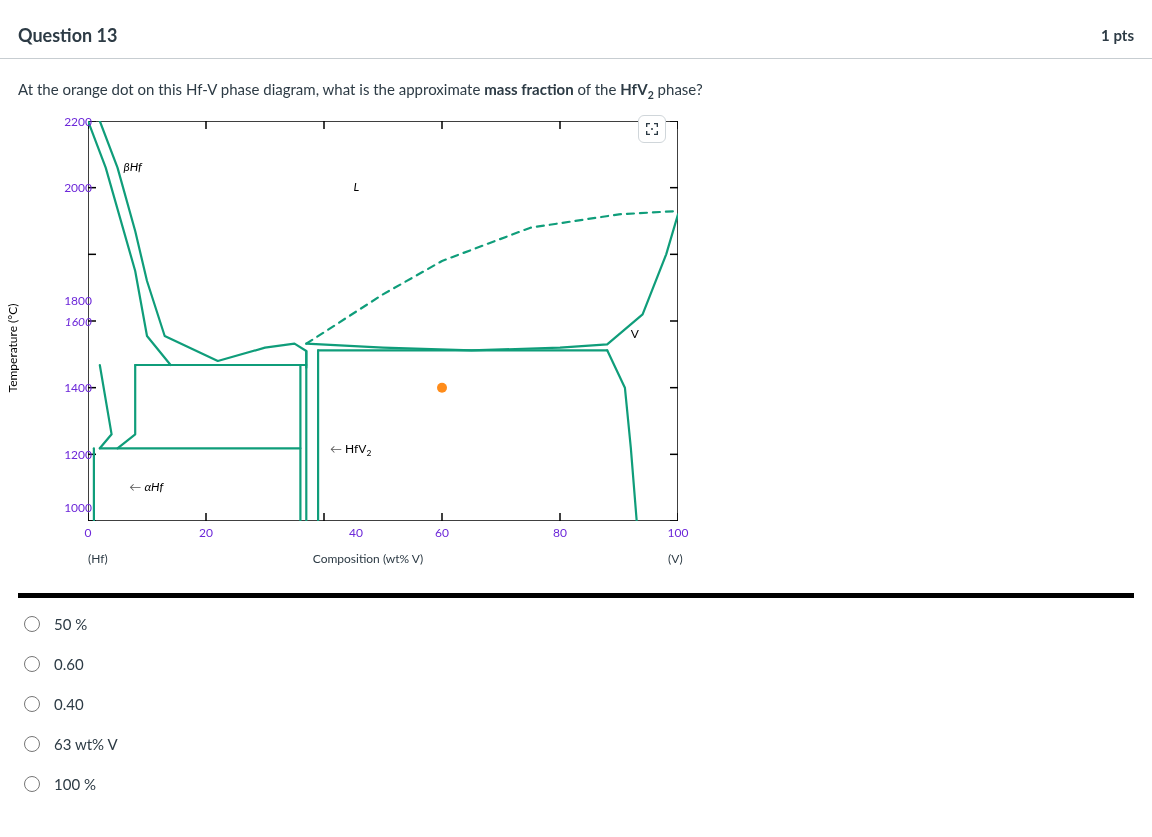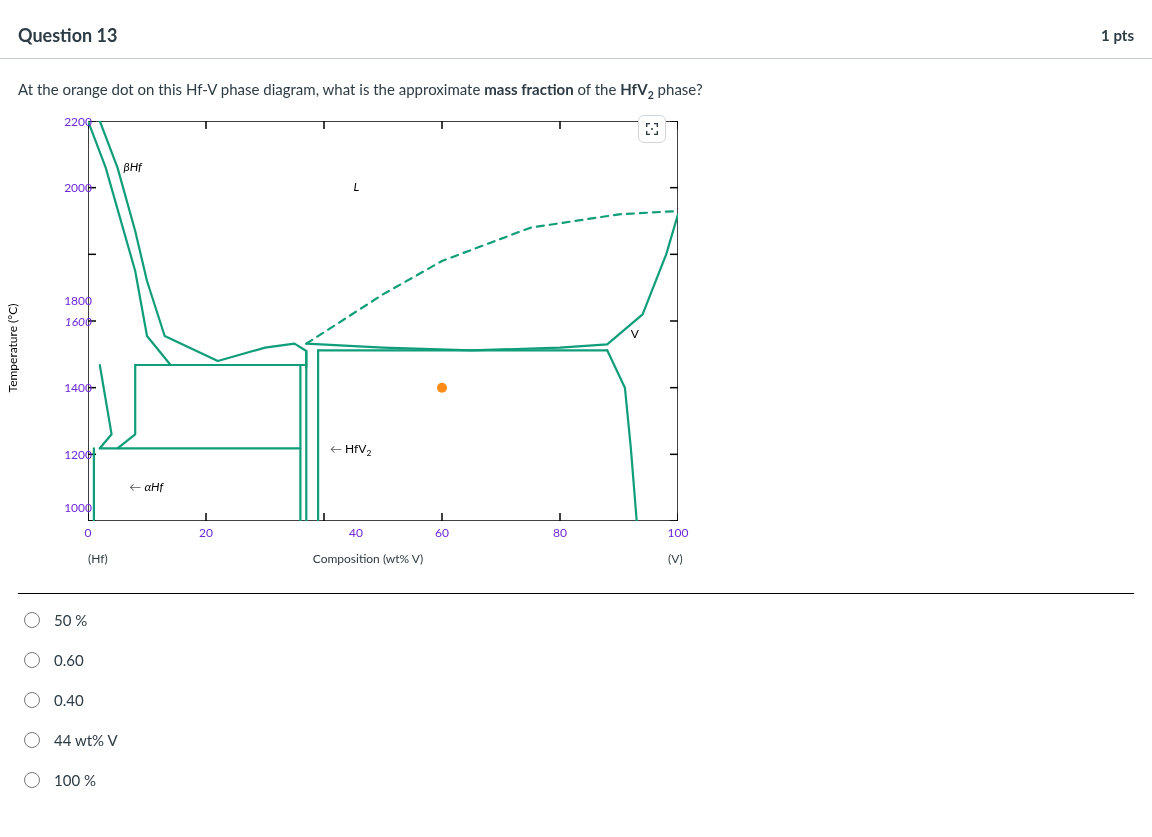--- a/index.html
+++ b/index.html
@@ -42,21 +42,21 @@
   .zoom-btn {
     position: absolute;
     width: 28px; height: 28px;
     border: 1px solid #d0d6da;
     border-radius: 6px;
     background: #fff;
     display: flex; align-items: center; justify-content: center;
     cursor: pointer;
   }
   .zoom-btn svg { width: 16px; height: 16px; }
-  .answers { border-top: 1px solid #000000; padding-top: 6px; margin-top: 4px; }
+  .answers { border-top: 5px solid #000000; padding-top: 6px; margin-top: 4px; }
   .answer-row {
     display: flex; align-items: center;
     padding: 11px 4px;
     font-size: 15px;
     cursor: pointer;
   }
   .answer-row input[type=radio] {
     width: 16px; height: 16px;
     margin: 0 14px 0 2px;
     accent-color: #2d3b45;
@@ -176,21 +176,21 @@
         <label class="answer-row">
           <input type="radio" name="q13" style="">
           <span>0.60</span>
         </label>
         <label class="answer-row">
           <input type="radio" name="q13" style="">
           <span>0.40</span>
         </label>
         <label class="answer-row">
           <input type="radio" name="q13" style="">
-          <span>44 wt% V</span>
+          <span>63 wt% V</span>
         </label>
         <label class="answer-row">
           <input type="radio" name="q13" style="">
           <span>100 %</span>
         </label>
       </div>
   </div>
 </div>
 
 </body></html>

